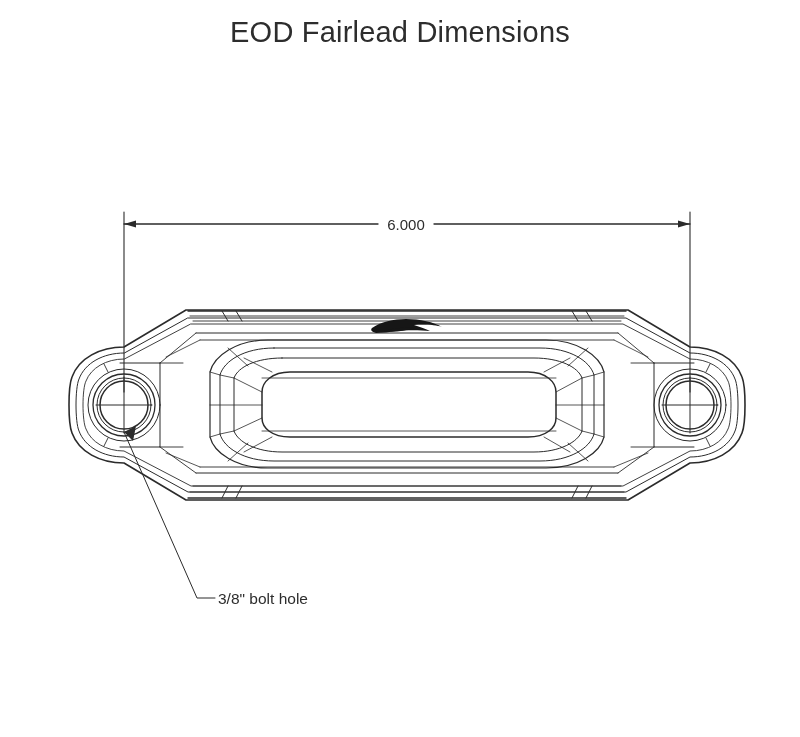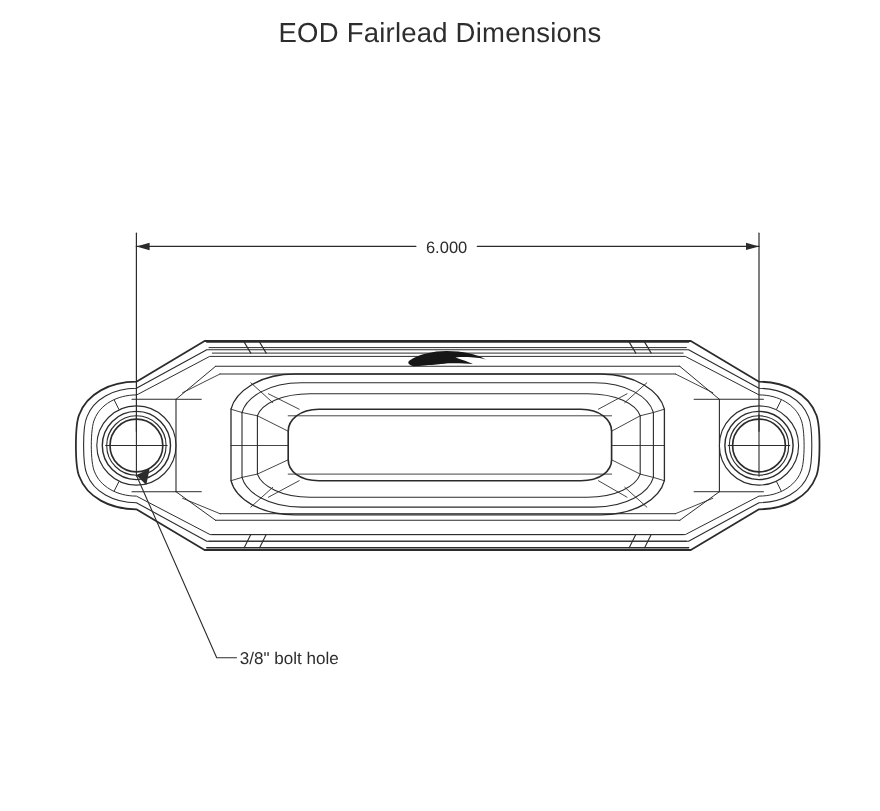--- a/index.html
+++ b/index.html
@@ -20,21 +20,21 @@
     position: relative;
     width: 800px;
     height: 737px;
   }
   .page-title {
     position: absolute;
     top: 16px;
     left: 0;
     width: 800px;
     text-align: center;
-    font-size: 25px;
+    font-size: 29px;
     font-weight: 400;
     letter-spacing: 0.2px;
     color: #2d2d2d;
     font-family: "Liberation Sans", sans-serif;
   }
   svg.tech-drawing {
     position: absolute;
     top: 0;
     left: 0;
     display: block;

